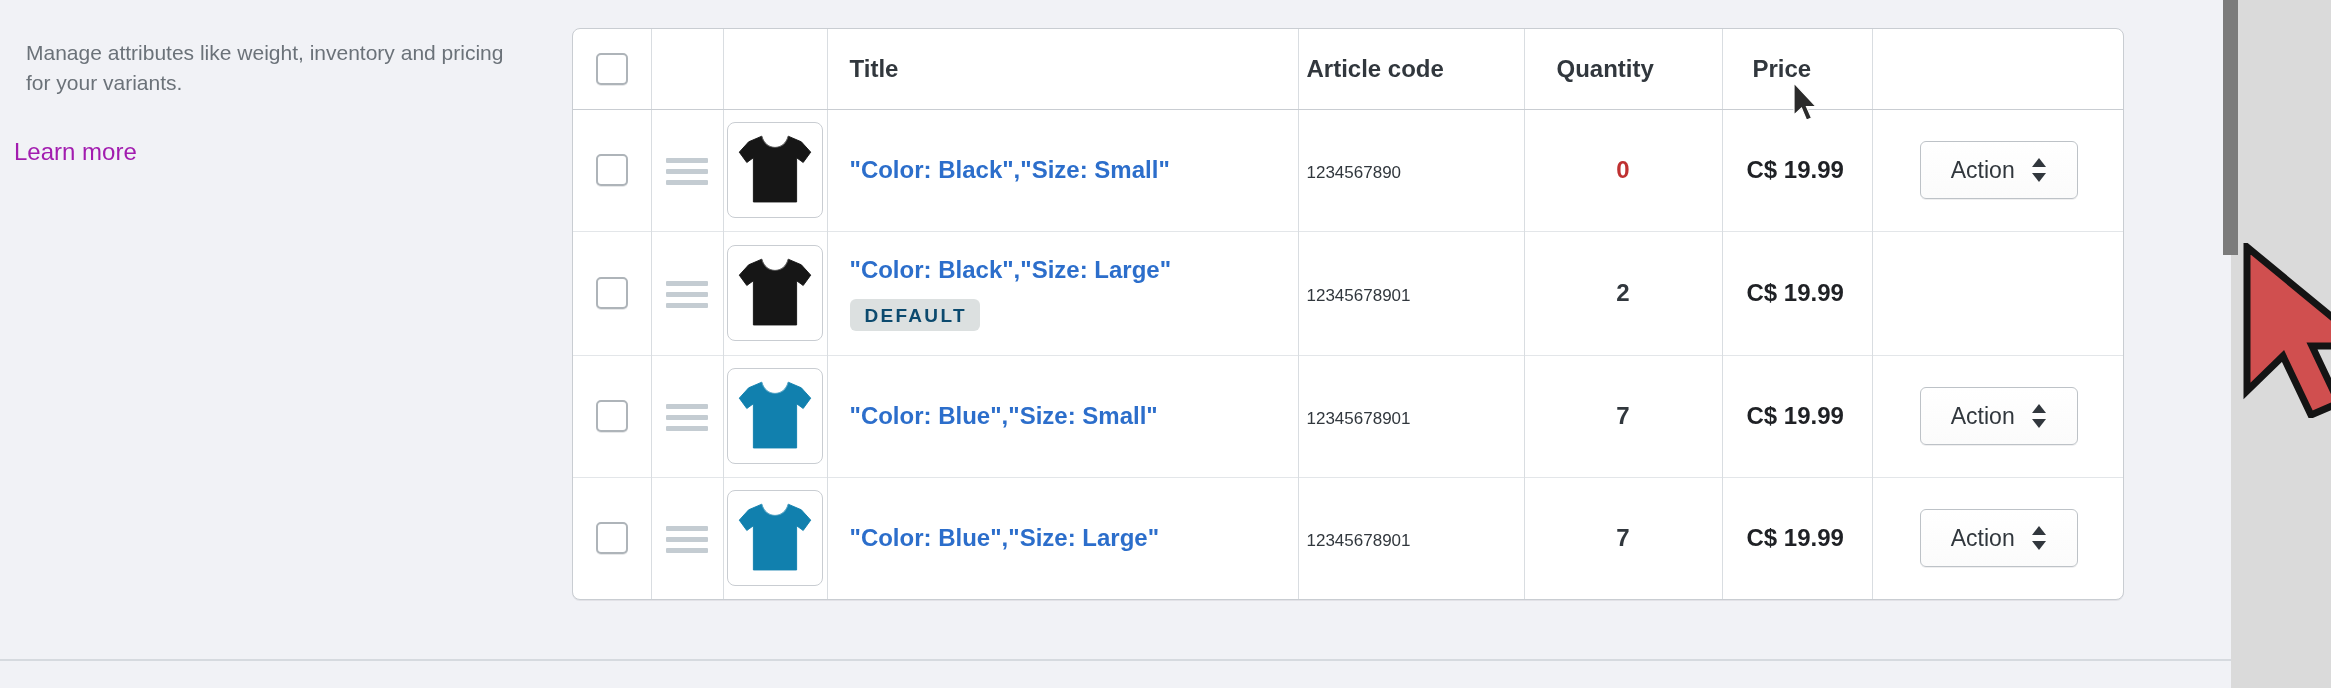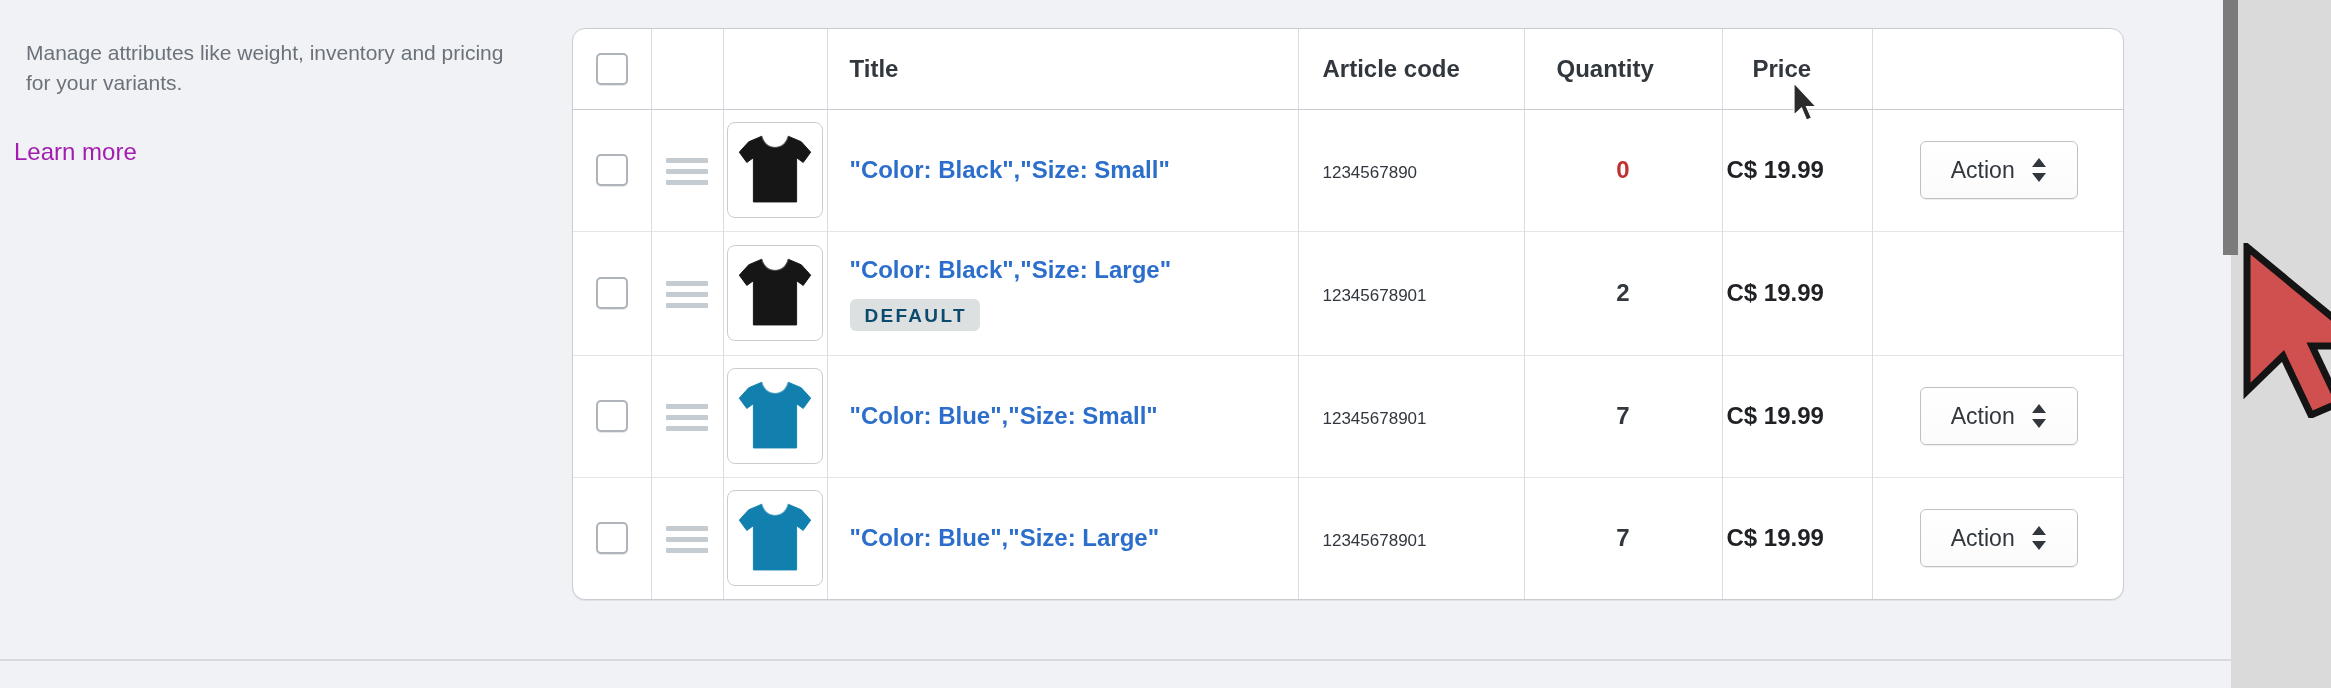--- a/index.html
+++ b/index.html
@@ -56,21 +56,21 @@
   }
 
   
   #variants-card {
     position: absolute;
     left: 572px;
     top: 28px;
     width: 1552px;
     background: #ffffff;
     border: 1px solid #c9cdd2;
-    border-radius: 13px;
+    border-radius: 8px;
     box-shadow: 0 1px 0 rgba(22,29,37,0.07);
     box-sizing: border-box;
     overflow: hidden;
   }
   table.variants {
     width: 100%;
     border-collapse: collapse;
     table-layout: fixed;
   }
   table.variants th,
@@ -115,23 +115,23 @@
   .col-thumb   { width: 104px; }
   .col-title   { width: 471px; }
   .col-article { width: 226px; }
   .col-qty     { width: 198px; }
   .col-price   { width: 150px; }
   .col-action  { width: 253px; }
 
   td.col-check, th.col-check { padding: 0; text-align: center; }
   td.col-handle, th.col-handle { padding: 0; text-align: center; }
   td.col-thumb, th.col-thumb { padding: 0; text-align: center; }
-  td.col-article, th.col-article { text-align: left; padding-left: 24px; }
+  td.col-article, th.col-article { text-align: left; padding-left: 8px; }
   td.col-qty, th.col-qty { text-align: center; padding: 0 18px; }
-  td.col-price, th.col-price { text-align: left; padding-left: 4px; }
+  td.col-price, th.col-price { text-align: left; padding-left: 24px; }
   td.col-action { padding: 12px; text-align: center; }
 
   th.col-qty { text-align: left; padding-left: 32px; }
   th.col-price { text-align: left; padding-left: 30px; }
 
   
   tbody tr { height: 122px; }
   tbody tr.tall { height: 124px; }
 
   

